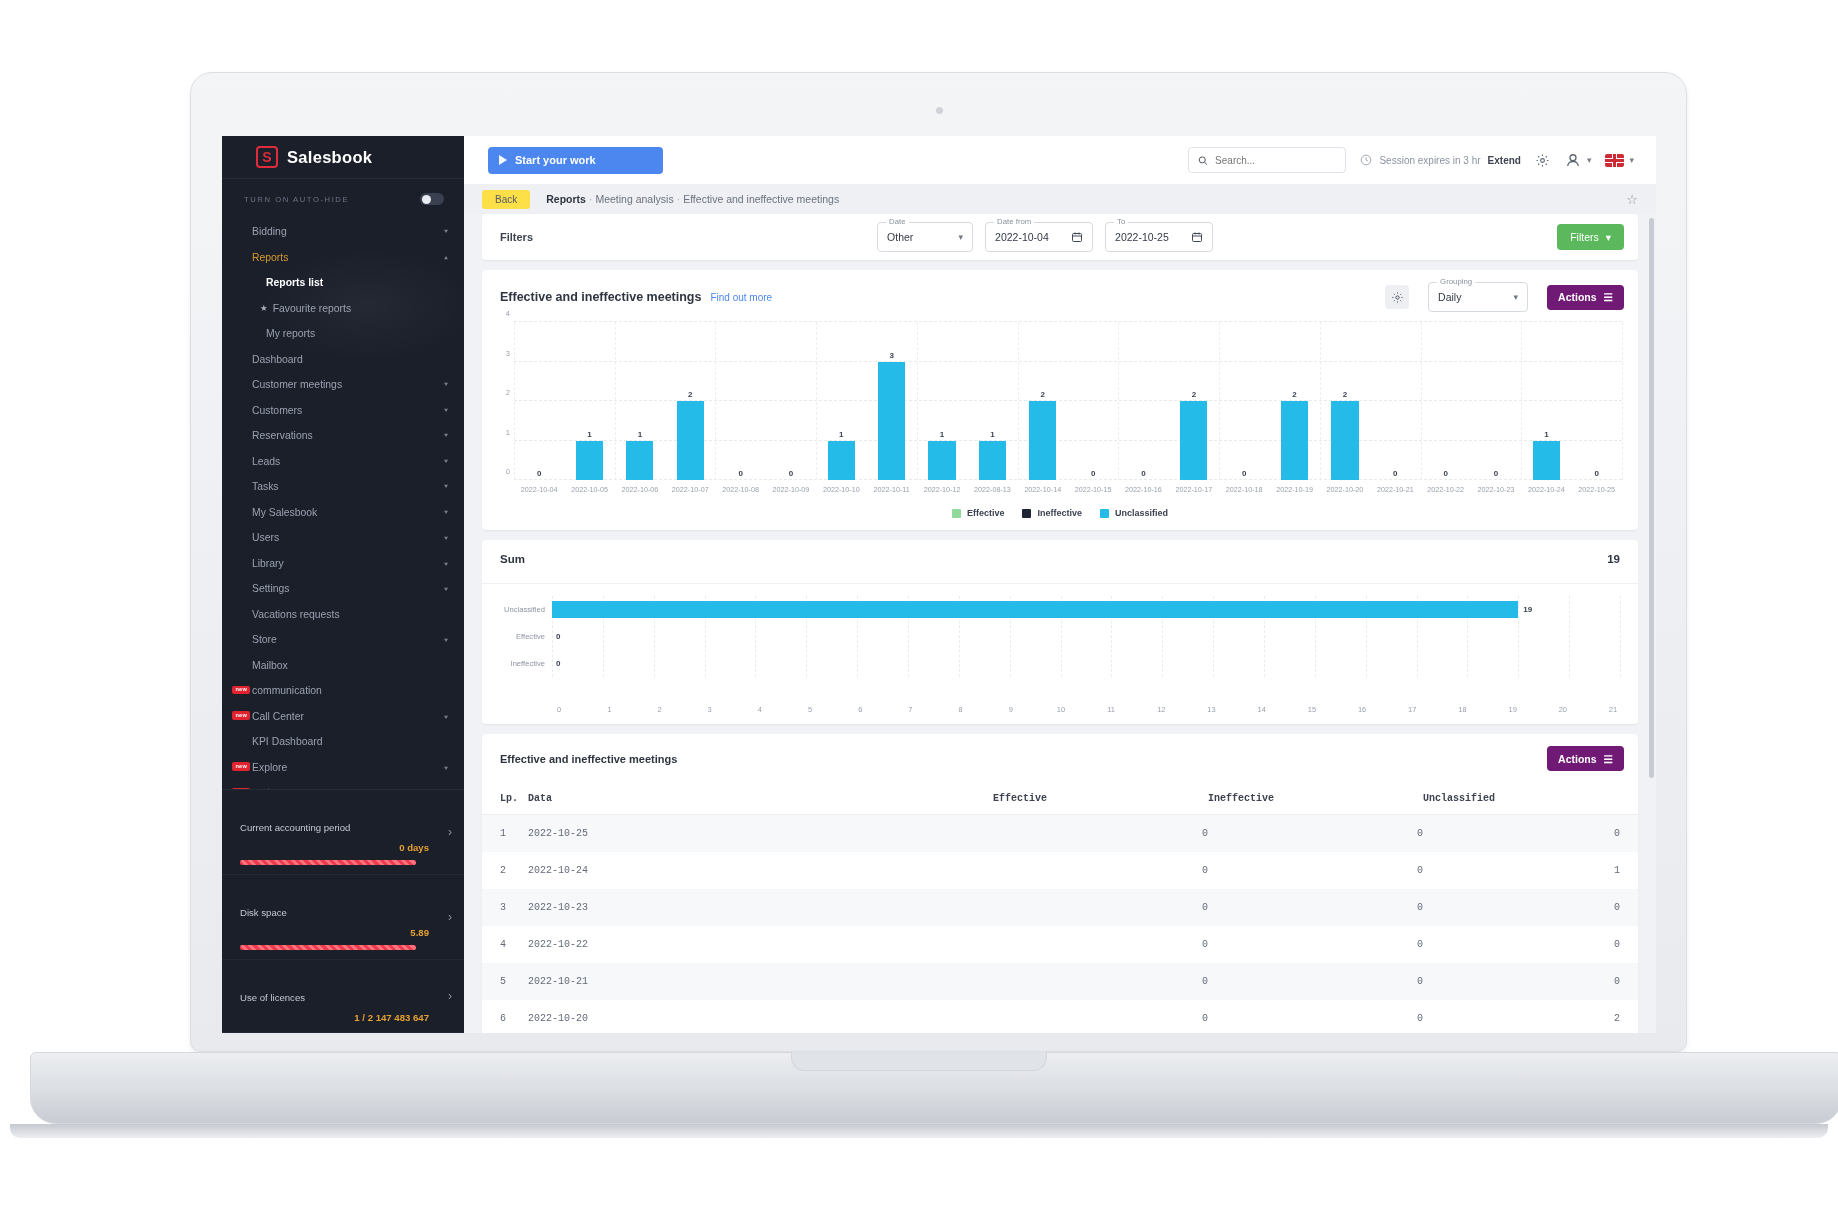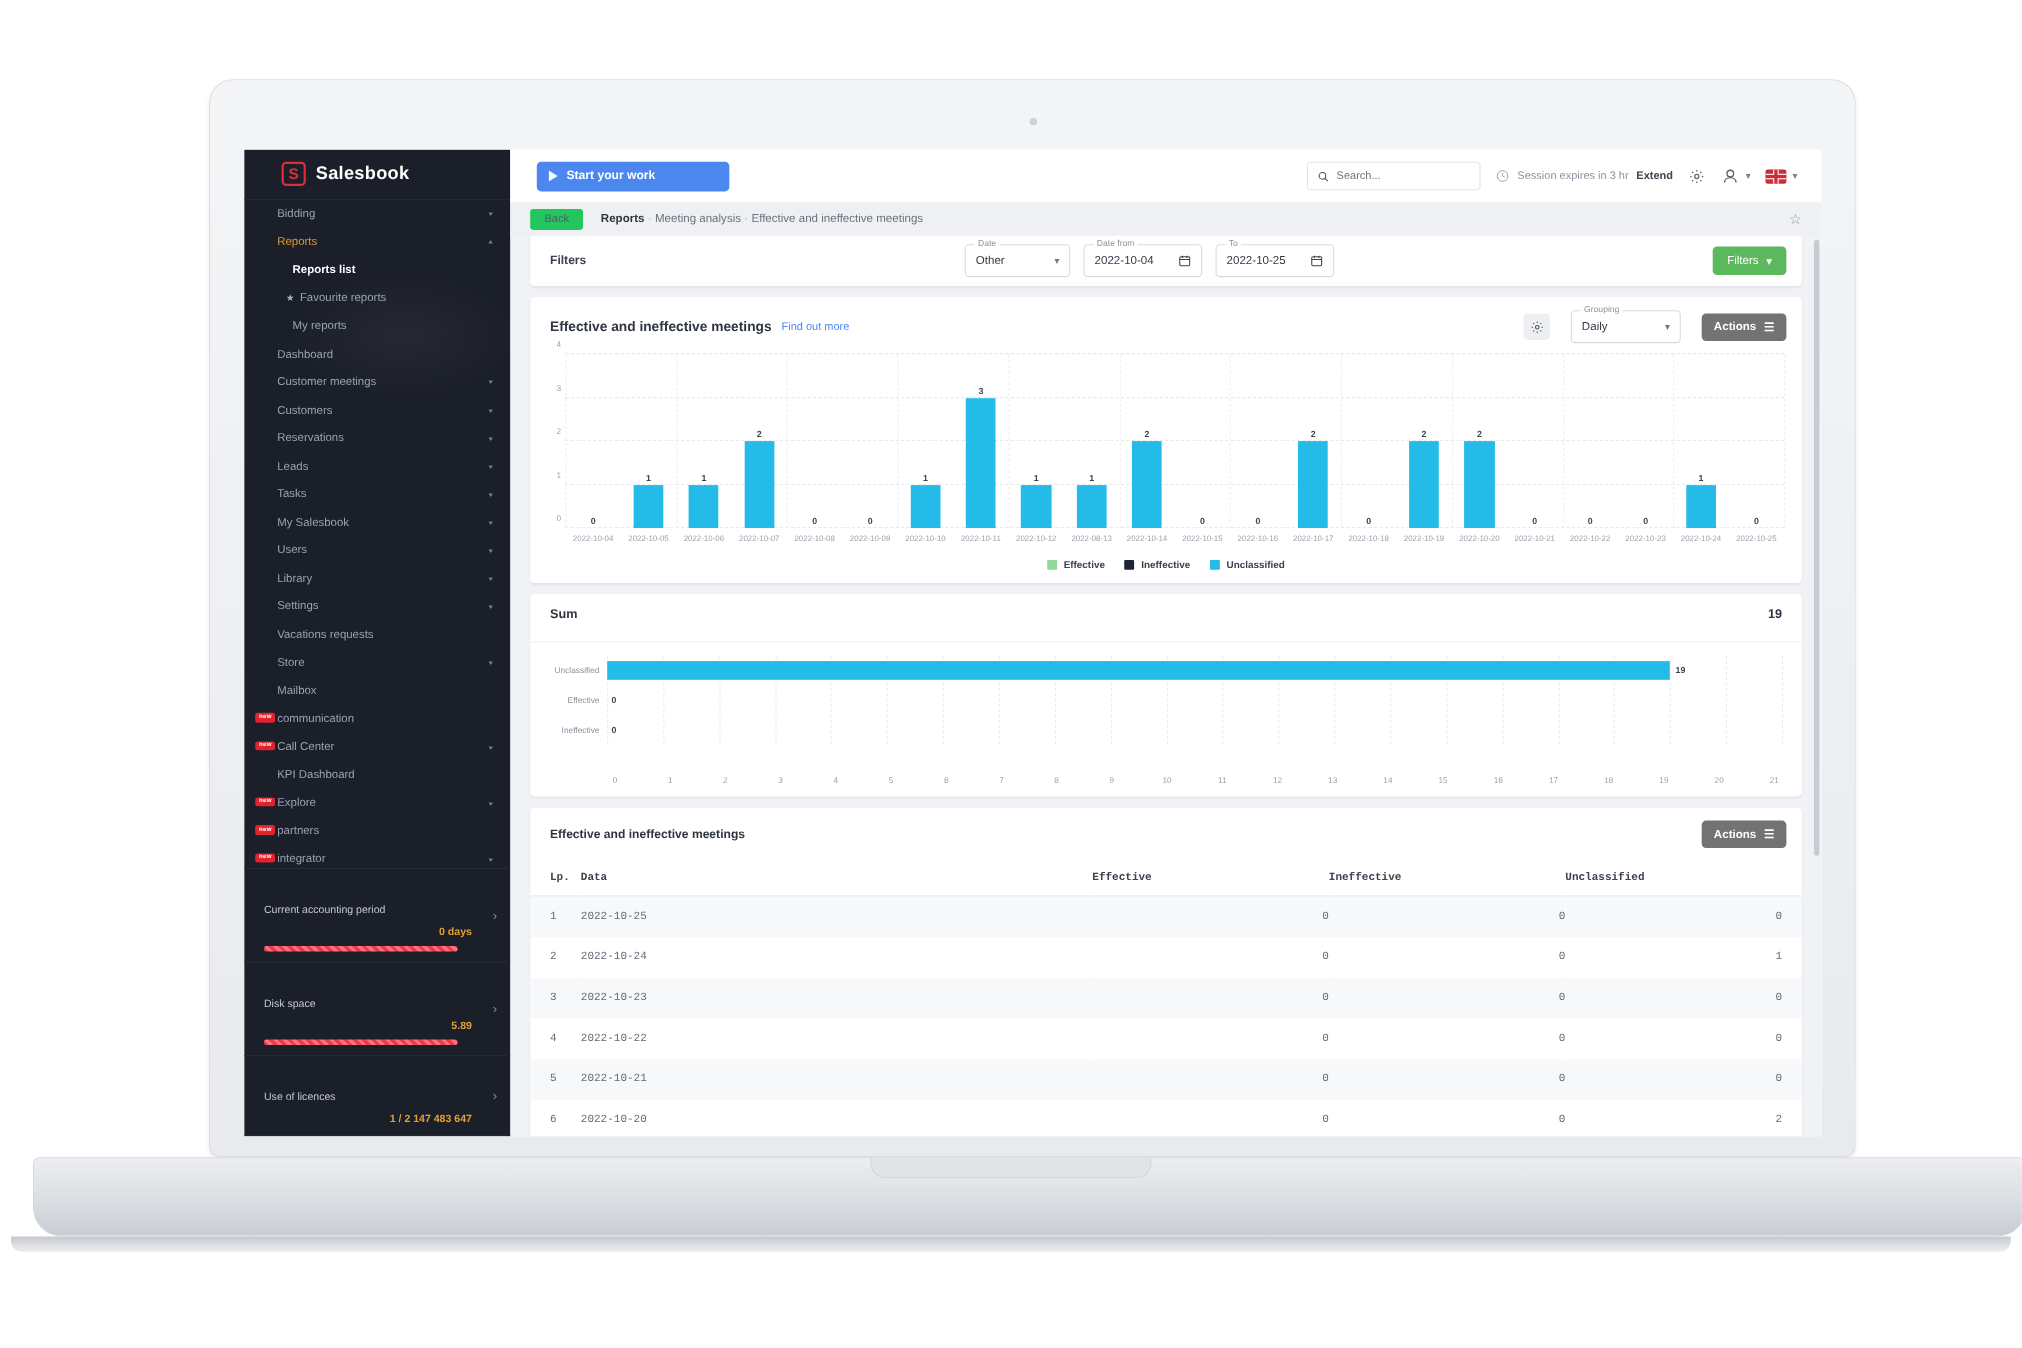--- a/index.html
+++ b/index.html
@@ -142,21 +142,21 @@
   .flag::after{content:"";position:absolute;left:0;top:4px;width:19px;height:5px;background:#fff;}
   .flag-cross{position:absolute;left:8px;top:0;width:3px;height:13px;background:#ce2b37;z-index:2;}
   .flag-cross2{position:absolute;left:0;top:5px;width:19px;height:3px;background:#ce2b37;z-index:2;}
 
   
   .crumbbar {
     height:30px; background:#eef0f3; display:flex; align-items:center;
     padding: 0 18px 0 18px; gap:16px; flex:0 0 30px;
   }
   .btn-back {
-    background:#22c55e; color:#525a68; border:none; border-radius:3px;
+    background:#fde047; color:#525a68; border:none; border-radius:3px;
     font-size:10px; padding: 4px 13px; cursor:pointer; font-family:inherit;
   }
   .crumb { font-size:10.5px; color:#6b727e; }
   .crumb b { color:#2f3540; font-weight:700; }
   .crumb .sep { color:#a9aeb8; padding: 0 3px; }
   .crumbbar-spacer{flex:1 1 auto;}
   .star-btn { color:#8e949f; font-size:13px; cursor:pointer; }
 
   .content { flex:1 1 auto; overflow:hidden; padding: 0 18px 0 18px; position:relative;}
 
@@ -187,21 +187,21 @@
   
   .chart-head { display:flex; align-items:center; padding: 12px 14px 4px 18px; gap:9px;}
   .chart-title { font-size:12.5px; font-weight:700; color:#2f3540;}
   .findout { font-size:10px; color:#4b87ef; cursor:pointer;}
   .chart-head-spacer{flex:1 1 auto;}
   .gear-sq {
     width:24px;height:24px;border-radius:4px;background:#edeff3;display:flex;align-items:center;justify-content:center;
     color:#4a515e;cursor:pointer;
   }
   .btn-actions {
-    background:#737373; color:#fff;border:none;border-radius:4px;height:25px;padding:0 11px;
+    background:#701a75; color:#fff;border:none;border-radius:4px;height:25px;padding:0 11px;
     font-size:10.5px;font-weight:600;display:flex;align-items:center;gap:7px;cursor:pointer;font-family:inherit;
   }
 
   .plot-wrap { padding: 6px 16px 4px 16px; }
   .plot { position:relative; height: 180px; }
   .y-axis { position:absolute; left:0; top:0; bottom:22px; width:16px; }
   .y-tick { position:absolute; right:4px; font-size:7.5px; color:#9aa1ad; transform:translateY(-50%); }
   .grid { position:absolute; left:16px; right:0; top:0; bottom:22px; }
   .grid-h { position:absolute; left:0; right:0; border-top:1px dashed #e6e9ee; }
   .grid-v { position:absolute; top:0; bottom:0; border-left:1px dashed #eceff3; }
@@ -266,20 +266,24 @@
   <div class="screen">
 
     <aside class="sidebar">
       <div class="sb-blob"></div>
 
       <div class="sb-logo">
         <span class="sb-logo-mark">S</span>
         <span class="sb-logo-text">Salesbook</span>
       </div>
 
+      <div class="sb-autohide">
+        <span>TURN ON AUTO-HIDE</span>
+        <span class="toggle"></span>
+      </div>
 
       <nav class="sb-nav" id="sb-nav">
           <div class="sb-item">
             <span class="lbl">Bidding</span>
             <span class="chev">▾</span>
           </div>
           <div class="sb-item active-parent">
             <span class="lbl">Reports</span>
             <span class="chev up">▾</span>
           </div>

